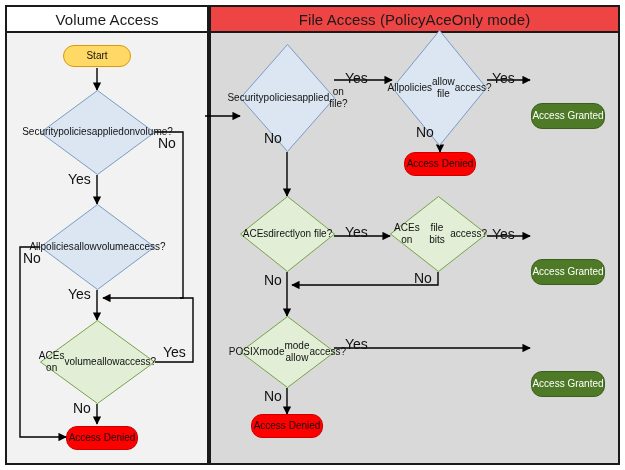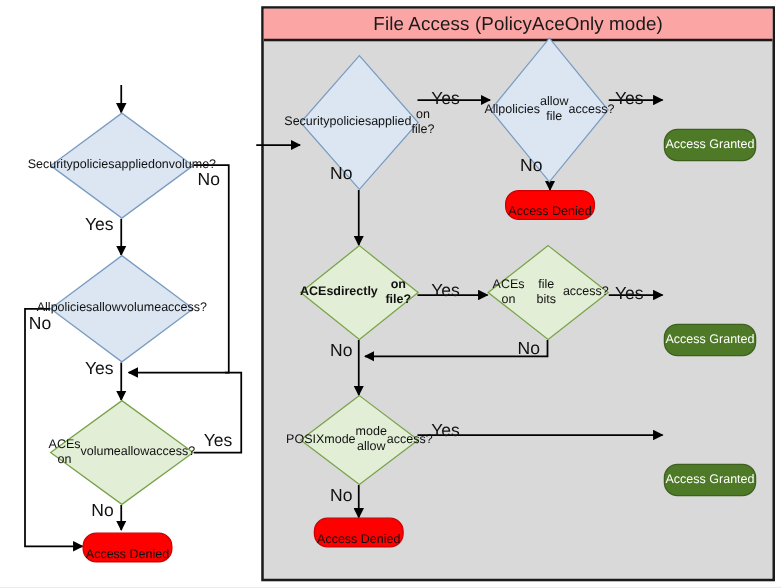--- a/index.html
+++ b/index.html
@@ -17,36 +17,36 @@
   #panel-right{left:209px;top:5px;width:411px;height:460px;background:#d9d9d9;}
 
   .panel-header{
     position:absolute;left:0;top:0;right:0;height:26px;
     border-bottom:2px solid #1a1a1a;
     display:flex;align-items:center;justify-content:center;
     font-size:15px;color:#1a1a1a;letter-spacing:.1px;
     box-sizing:border-box;
   }
   #panel-left .panel-header{background:#ffffff;}
-  #panel-right .panel-header{background:#fca5a5;}
+  #panel-right .panel-header{background:#ef4444;}
 
   
   #wires{position:absolute;left:0;top:0;width:625px;height:470px;pointer-events:none;}
 
   
   .node{position:absolute;box-sizing:border-box;}
 
   .terminator{
     display:flex;align-items:center;justify-content:center;
     text-align:center;line-height:1.12;
     border-radius:11px;
     font-size:10px;
   }
   .term-start{background:#ffd966;border:1px solid #d99c00;color:#111111;}
-  .term-denied{background:#ff0000;border:1px solid #cc0000;color:#111111;align-items:flex-end;}
+  .term-denied{background:#ff0000;border:1px solid #cc0000;color:#111111;}
   .term-granted{background:#4e7a27;border:1px solid #3d5f1e;color:#ffffff;margin-top:36px;}
 
   .diamond{}
   .diamond svg{position:absolute;left:0;top:0;overflow:visible;}
   .diamond .dlabel{
     position:absolute;left:0;top:0;width:100%;height:100%;
     display:flex;flex-direction:row;align-items:center;justify-content:center;
     font-size:10px;line-height:1.22;color:#111111;text-align:center;
   }
   .dec-blue .dshape{fill:#dce6f2;stroke:#7a9cc2;stroke-width:1;}
@@ -54,20 +54,23 @@
 
   .edge-label{
     position:absolute;font-size:14px;color:#111111;white-space:nowrap;
   }
 </style>
 </head>
 <body>
 
 <div id="root">
 
+  <div class="panel" id="panel-left">
+    <div class="panel-header">Volume Access</div>
+  </div>
 
   <div class="panel" id="panel-right">
     <div class="panel-header">File Access (PolicyAceOnly mode)</div>
   </div>
 
   <svg id="wires">
     <defs>
       <marker id="ah" viewBox="0 0 10 10" refX="9" refY="5" markerWidth="6" markerHeight="6" orient="auto-start-reverse">
         <path d="M 0 0 L 10 5 L 0 10 z" fill="#000000"></path>
       </marker>
@@ -107,20 +110,23 @@
 
       <path d="M 334,348 L 530,348"></path>
       <path d="M 287,388 L 287,414"></path>
     </g>
 
     <g stroke="#000000" stroke-width="1.4" fill="none">
       <path d="M 440,116 L 440,145"></path>
     </g>
   </svg>
 
+  <div class="node terminator term-start" style="left:63px;top:45px;width:68px;height:22px;">
+    <span>Start</span>
+  </div>
 
   <div class="node diamond dec-blue" style="left:40px;top:90px;width:115px;height:85px;">
     <svg width="115" height="85">
       <polygon class="dshape" points="57.5,0.5 114.5,42.5 57.5,84.5 0.5,42.5"></polygon>
     </svg>
     <div class="dlabel">
       <span>Security</span>
       <span>policies</span>
       <span>applied</span>
       <span>on</span>
@@ -201,21 +207,21 @@
     </div>
   </div>
 
   <div class="node terminator term-denied" style="left:404px;top:152px;width:72px;height:24px;">
     <div class="dlabel">
       <span>Access</span>
       <span>Denied</span>
     </div>
   </div>
 
-  <div class="node diamond dec-green" style="left:240px;top:196px;width:95px;height:76px;font-weight:bold;">
+  <div class="node diamond dec-green" style="left:240px;top:196px;width:95px;height:76px;">
     <svg width="95" height="76">
       <polygon class="dshape" points="47.5,0.5 94.5,38 47.5,75.5 0.5,38"></polygon>
     </svg>
     <div class="dlabel">
       <span>ACEs</span>
       <span>directly</span>
       <span>on file?</span>
     </div>
   </div>
   <div class="edge-label" style="left:345px;top:224px;">Yes</div>

